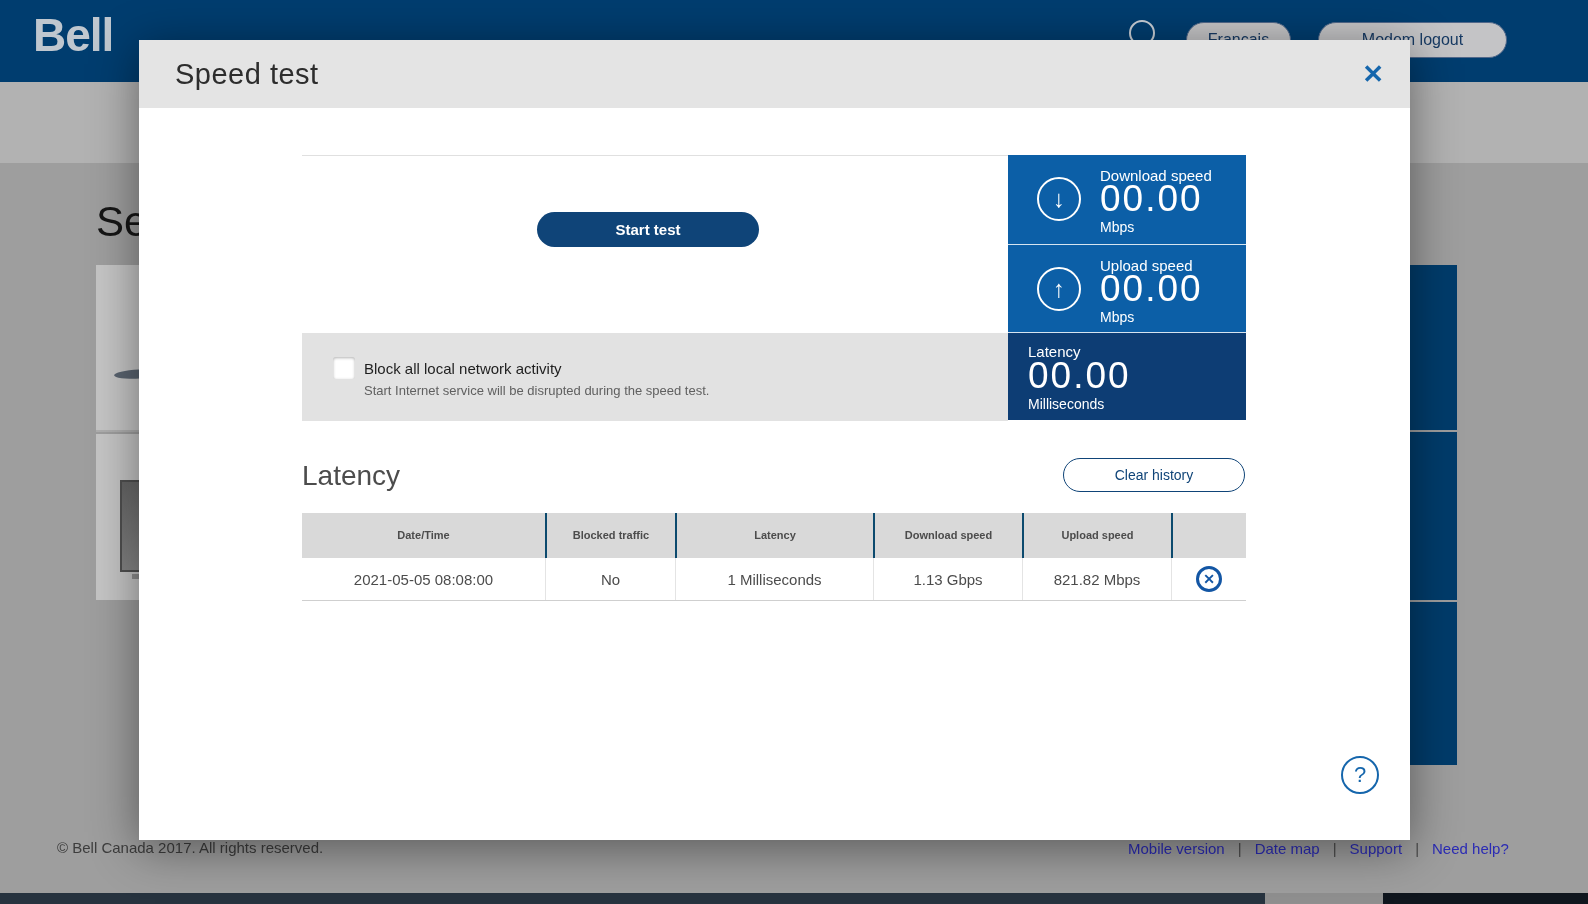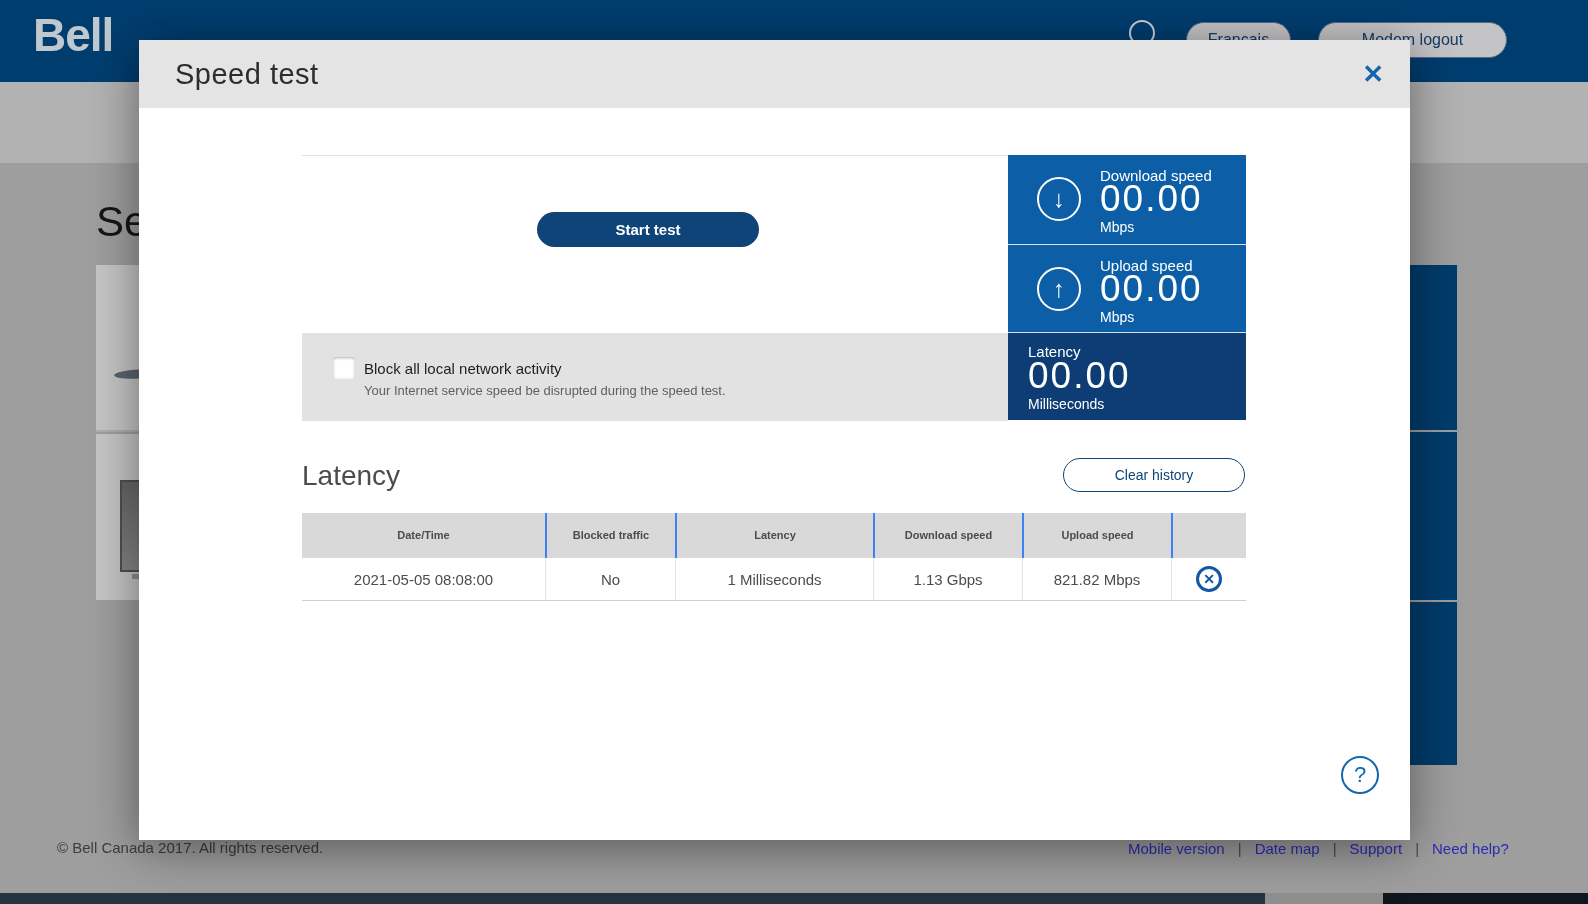--- a/index.html
+++ b/index.html
@@ -76,21 +76,21 @@
   .ptxt.lat .pvalue { top:22px; }
   .ptxt.lat .punit { top:63px; }
 
   .history-head { position:absolute; left:163px; top:420px; font-size:28px; font-weight:300; color:#4c4c4c; }
   .clear-btn { position:absolute; left:924px; top:418px; width:182px; height:34px; border-radius:17px; background:#ffffff;
                border:1px solid #0f4478; color:#0f4478; font-family:"Liberation Sans",sans-serif; font-size:14px; cursor:pointer; }
 
   .table { position:absolute; left:163px; top:473px; width:944px; }
   .thead { display:flex; height:45px; }
   .th { background:#d9d9d9; color:#4c4c4c; font-size:11px; font-weight:bold; text-align:center; line-height:45px; }
-  .th + .th { border-left:2px solid #3b82f6; }
+  .th + .th { border-left:2px solid #0c4a6e; }
   .trow { display:flex; height:43px; border-bottom:1px solid #cfcfcf; background:#ffffff; }
   .td { color:#4c4c4c; font-size:15px; text-align:center; line-height:43px; }
   .td + .td { border-left:1px solid #e4e4e4; }
   .c0 { width:243px; } .c1 { width:130px; } .c2 { width:198px; } .c3 { width:149px; } .c4 { width:149px; } .c5 { width:75px; }
   .del { position:relative; width:26px; height:26px; margin:8px auto 0 auto; border:3px solid #1356a4; border-radius:50%;
          color:#1356a4; font-size:14px; font-weight:bold; line-height:20px; text-align:center; cursor:pointer; }
 
   .help { position:absolute; left:1202px; top:716px; width:38px; height:38px; border:2px solid #1566ac; border-radius:50%;
           color:#1566ac; font-size:22px; text-align:center; line-height:34px; cursor:pointer; }
 </style>
@@ -147,21 +147,21 @@
       <div class="modal-close">✕</div>
     </div>
 
     <div class="divider-top"></div>
 
     <button class="start-btn">Start test</button>
 
     <div class="graybox">
       <div class="checkbox"></div>
       <div class="cb-label">Block all local network activity</div>
-      <div class="cb-desc">Your Internet service speed be disrupted during the speed test.</div>
+      <div class="cb-desc">Start Internet service will be disrupted during the speed test.</div>
     </div>
 
     <div class="panels">
       <div class="panel p-dl">
         <div class="picon">↓</div>
         <div class="ptxt">
           <div class="plabel">Download speed</div>
           <div class="pvalue">00.00</div>
           <div class="punit">Mbps</div>
         </div>

